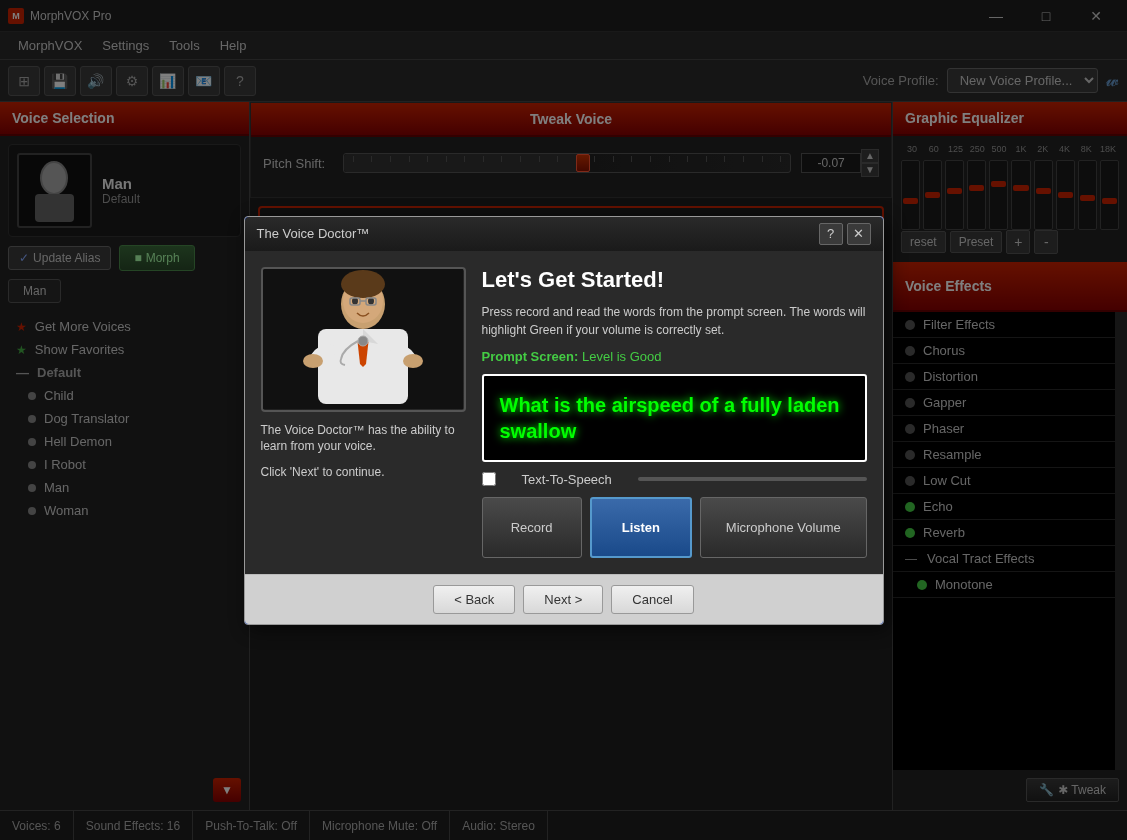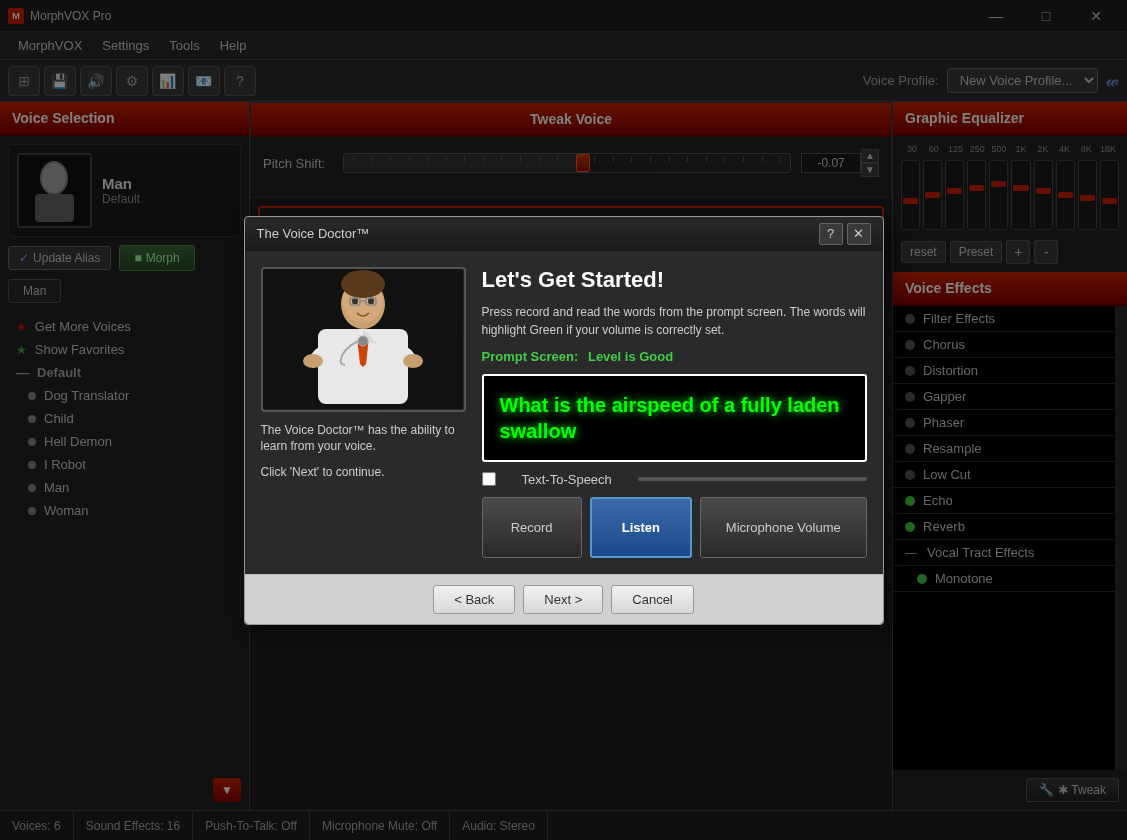--- a/index.html
+++ b/index.html
@@ -398,21 +398,21 @@
       color: white;
       font-weight: bold;
       font-size: 14px;
       padding: 8px 12px;
       border-bottom: 2px solid #660000;
     }
     .eq-preset-row {
       display: flex;
       align-items: center;
       gap: 4px;
-      margin-top: 10px;
+      margin-top: 0;
     }
     .eq-preset-btn {
       background: #3a3a3a;
       border: 1px solid #555;
       color: #ccc;
       padding: 3px 8px;
       cursor: pointer;
       font-size: 12px;
       border-radius: 2px;
     }
@@ -432,21 +432,21 @@
       flex: 1;
       overflow: hidden;
       display: flex;
       flex-direction: column;
     }
     .effects-header {
       background: linear-gradient(180deg, #cc2200 0%, #8a0000 100%);
       color: white;
       font-weight: bold;
       font-size: 14px;
-      padding: 8px 12px;
+      padding: 16px 12px;
       border-bottom: 2px solid #660000;
     }
     .effects-list {
       flex: 1;
       overflow-y: auto;
       background: #000000;
     }
     .effect-item {
       padding: 5px 12px;
       color: #ccc;
@@ -830,25 +830,25 @@
       <div class="voice-list-item">
         <span style="color:#44aa44; font-size:12px;">★</span>
         <span>Show Favorites</span>
       </div>
       <div class="voice-list-item section">
         <span style="color:#aaa;">—</span>
         <span>Default</span>
       </div>
       <div class="voice-list-item sub">
         <div class="dot-icon"></div>
-        <span>Dog Translator</span>
+        <span>Child</span>
       </div>
       <div class="voice-list-item sub">
         <div class="dot-icon"></div>
-        <span>Child</span>
+        <span>Dog Translator</span>
       </div>
       <div class="voice-list-item sub">
         <div class="dot-icon"></div>
         <span>Hell Demon</span>
       </div>
       <div class="voice-list-item sub">
         <div class="dot-icon"></div>
         <span>I Robot</span>
       </div>
       <div class="voice-list-item sub">
@@ -1114,21 +1114,21 @@
         </div>
         <div class="doctor-caption">The Voice Doctor™ has the ability to learn from your voice.</div>
         <div class="doctor-instruction">Click 'Next' to continue.</div>
       </div>
 
       <div id="dialog-right">
         <div class="dialog-heading">Let's Get Started!</div>
         <div class="dialog-desc">Press record and read the words from the prompt screen.  The words will highlight Green if your volume is correctly set.</div>
         <div class="prompt-label">
           <span>Prompt Screen:</span>
-          <span style="color:#44cc44; margin-left:6px; font-weight:bold;">Level is Good</span>
+          <span style="color:#44cc44; margin-left:0; font-weight:normal;">Level is Good</span>
         </div>
         <div class="prompt-screen">
           <div class="prompt-text">What is the airspeed of a fully laden swallow</div>
         </div>
         <div class="tts-row">
           <input type="checkbox" class="tts-checkbox" style="">
           <label class="tts-label">Text-To-Speech</label>
           <div class="tts-slider"></div>
         </div>
         <div class="dialog-buttons-row">

